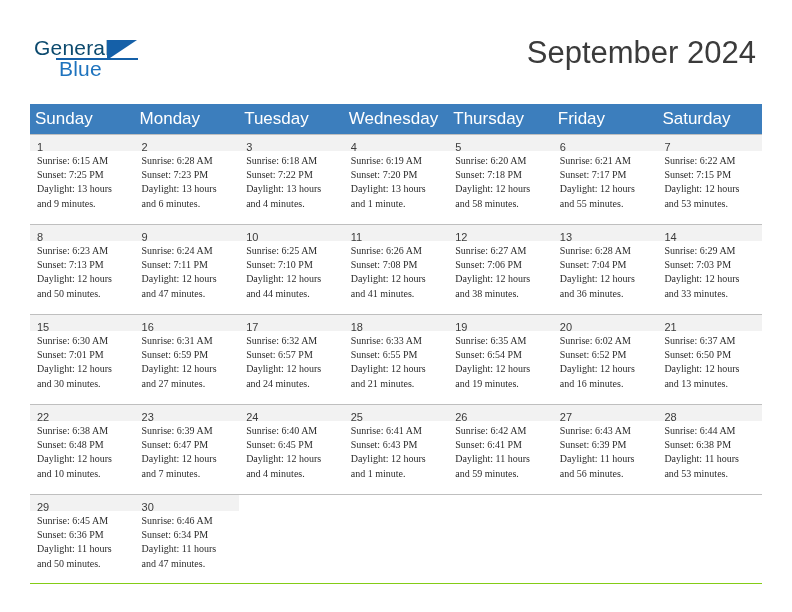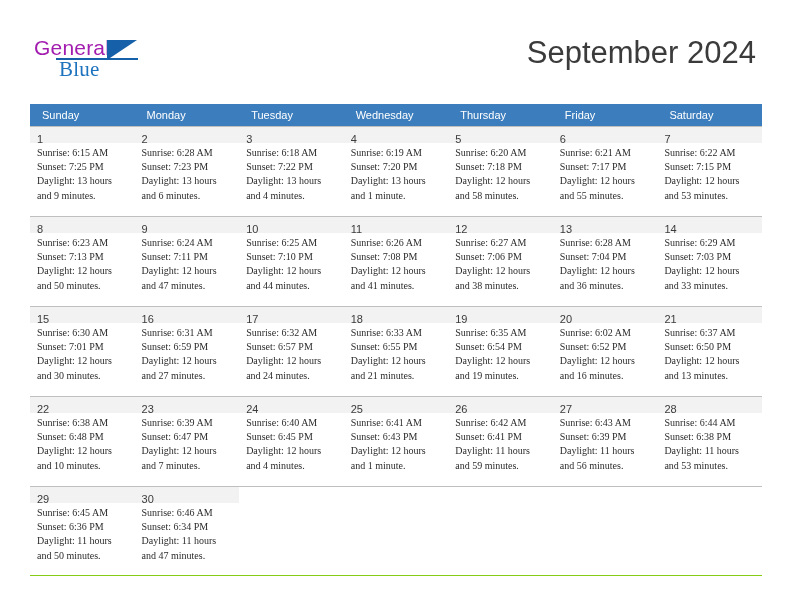--- a/index.html
+++ b/index.html
@@ -35,31 +35,31 @@
     top: 36px;
     width: 120px;
     height: 46px;
   }
   .logo-general {
     position: absolute;
     left: 0;
     top: 0;
     font-size: 21px;
     letter-spacing: 0.2px;
-    color: #a21caf;
+    color: #0c4a6e;
     font-family: "Liberation Sans", sans-serif;
   }
   .logo-blue {
     position: absolute;
     left: 25px;
     top: 21px;
     font-size: 21px;
     letter-spacing: 0.2px;
     color: #1e73be;
-    font-family: Liberation Serif, serif;
+    font-family: Liberation Sans, sans-serif;
   }
   .logo-tri {
     position: absolute;
     left: 73px;
     top: 4px;
     width: 0;
     height: 0;
     border-left: 30px solid #1560a8;
     border-bottom: 20px solid transparent;
   }
@@ -98,24 +98,24 @@
     position: absolute;
     left: 30px;
     top: 104px;
     width: 732px;
     border-collapse: collapse;
     table-layout: fixed;
   }
   .calendar th {
     background: #3c7ebd;
     color: #ffffff;
-    font-size: 11px;
+    font-size: 17px;
     font-weight: normal;
     text-align: left;
-    padding: 5px 0 5px 12px;
+    padding: 5px 0 5px 5px;
     height: 11px;
     border: none;
   }
   .calendar td {
     vertical-align: top;
     padding: 0;
     border: none;
     width: 104.57px;
     height: 90px;
     background: #ffffff;

